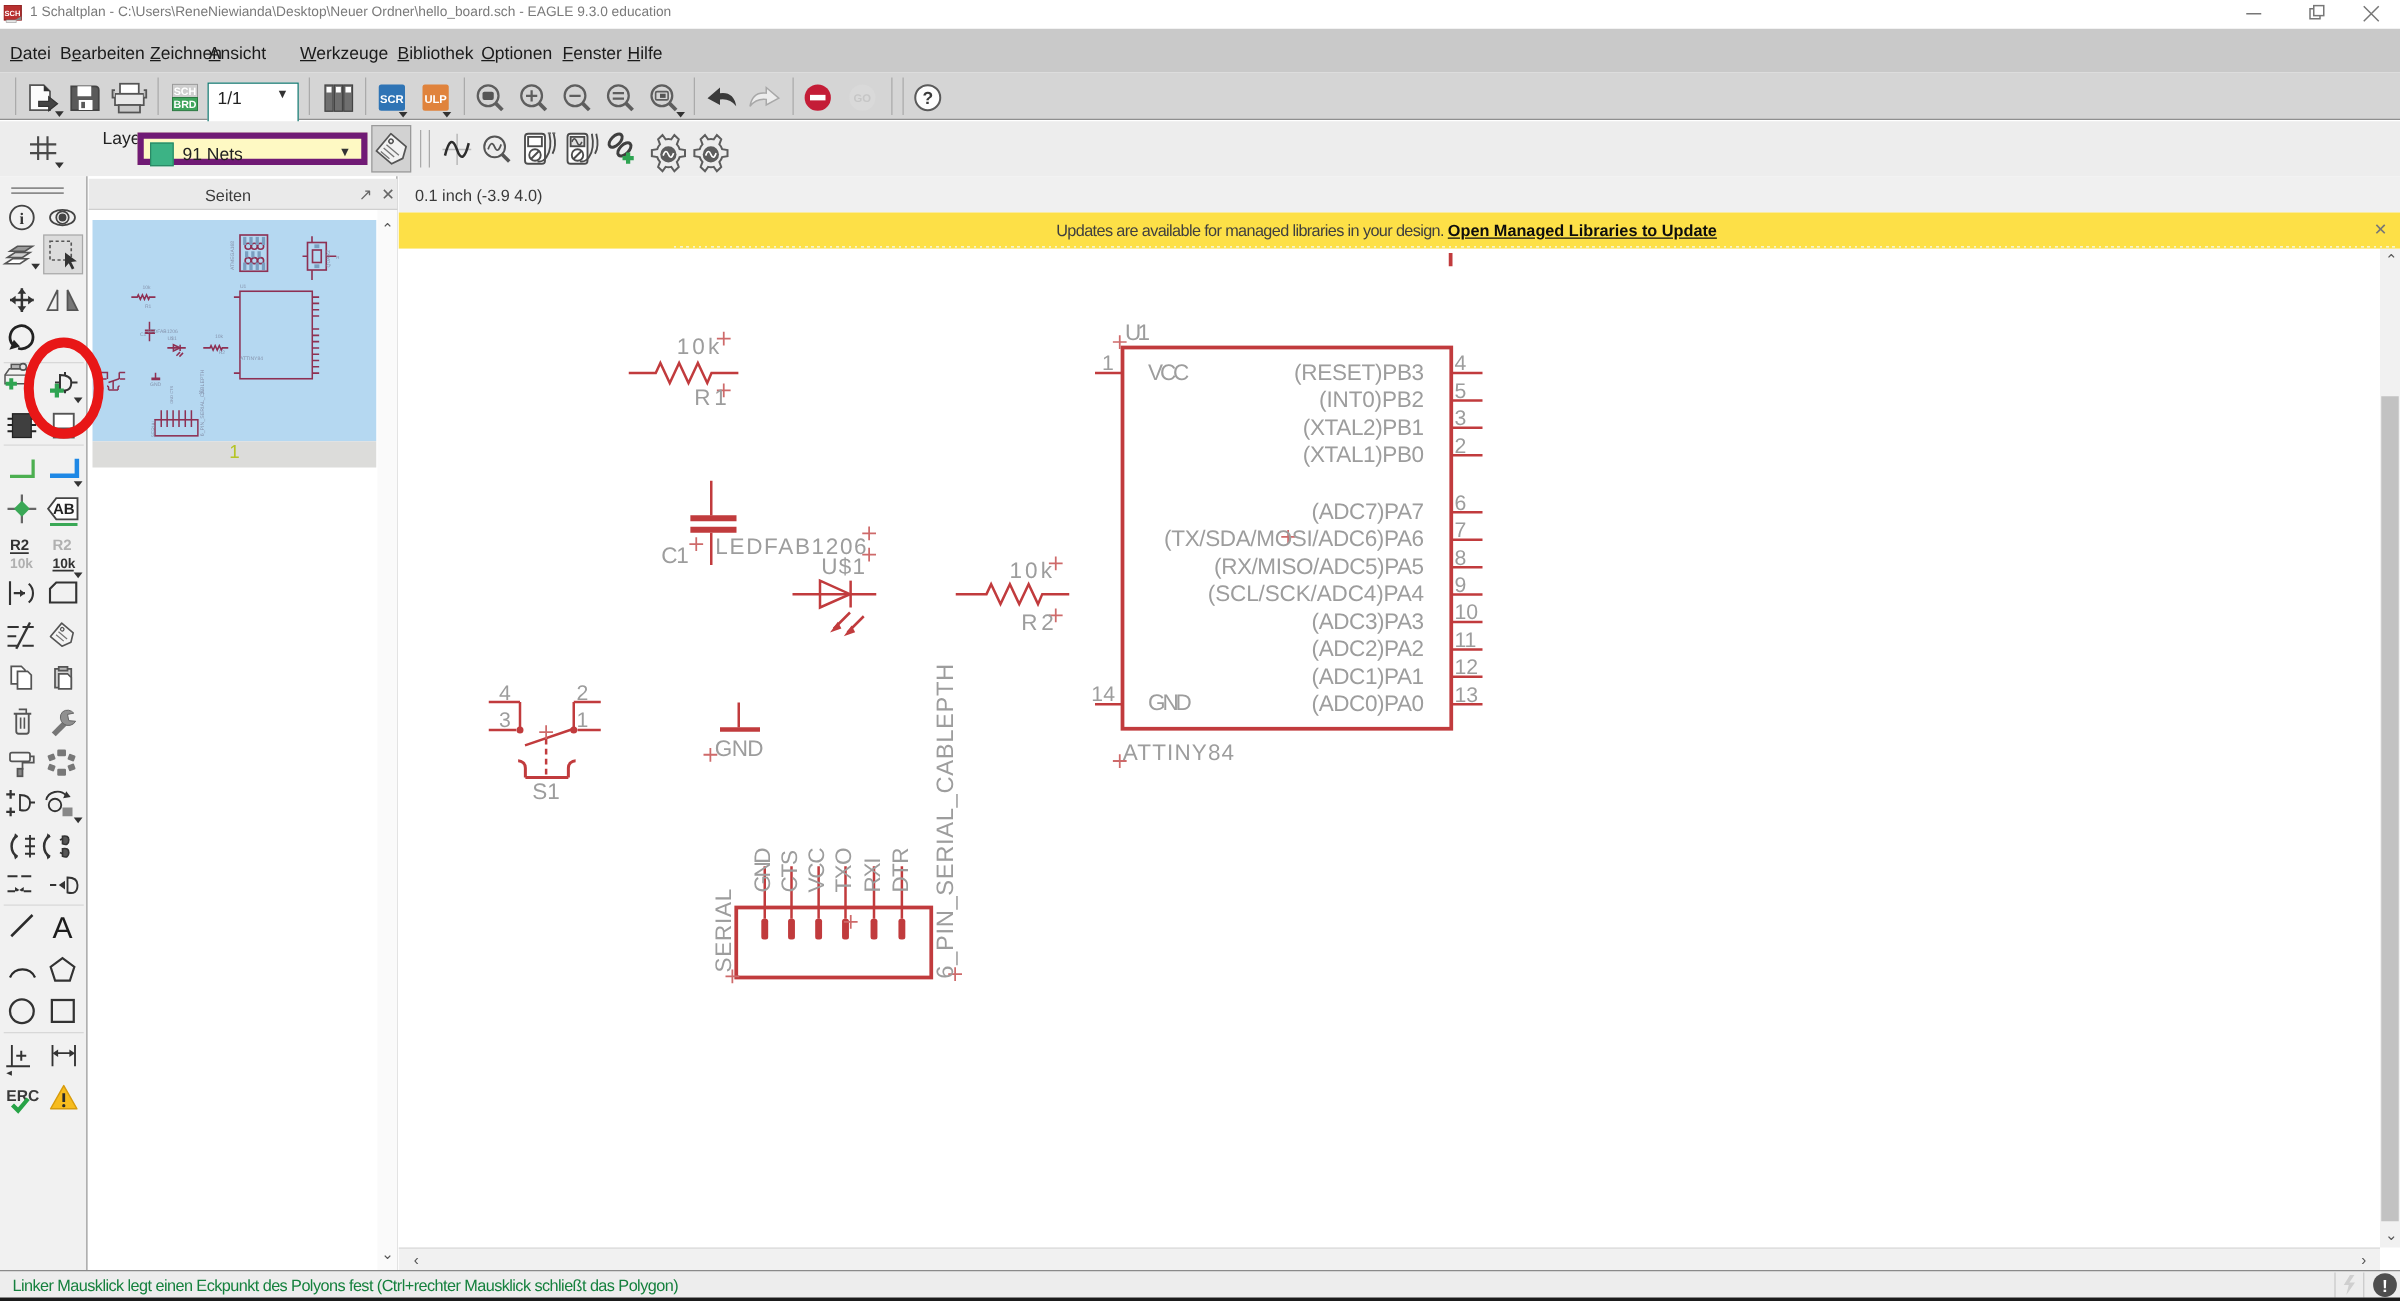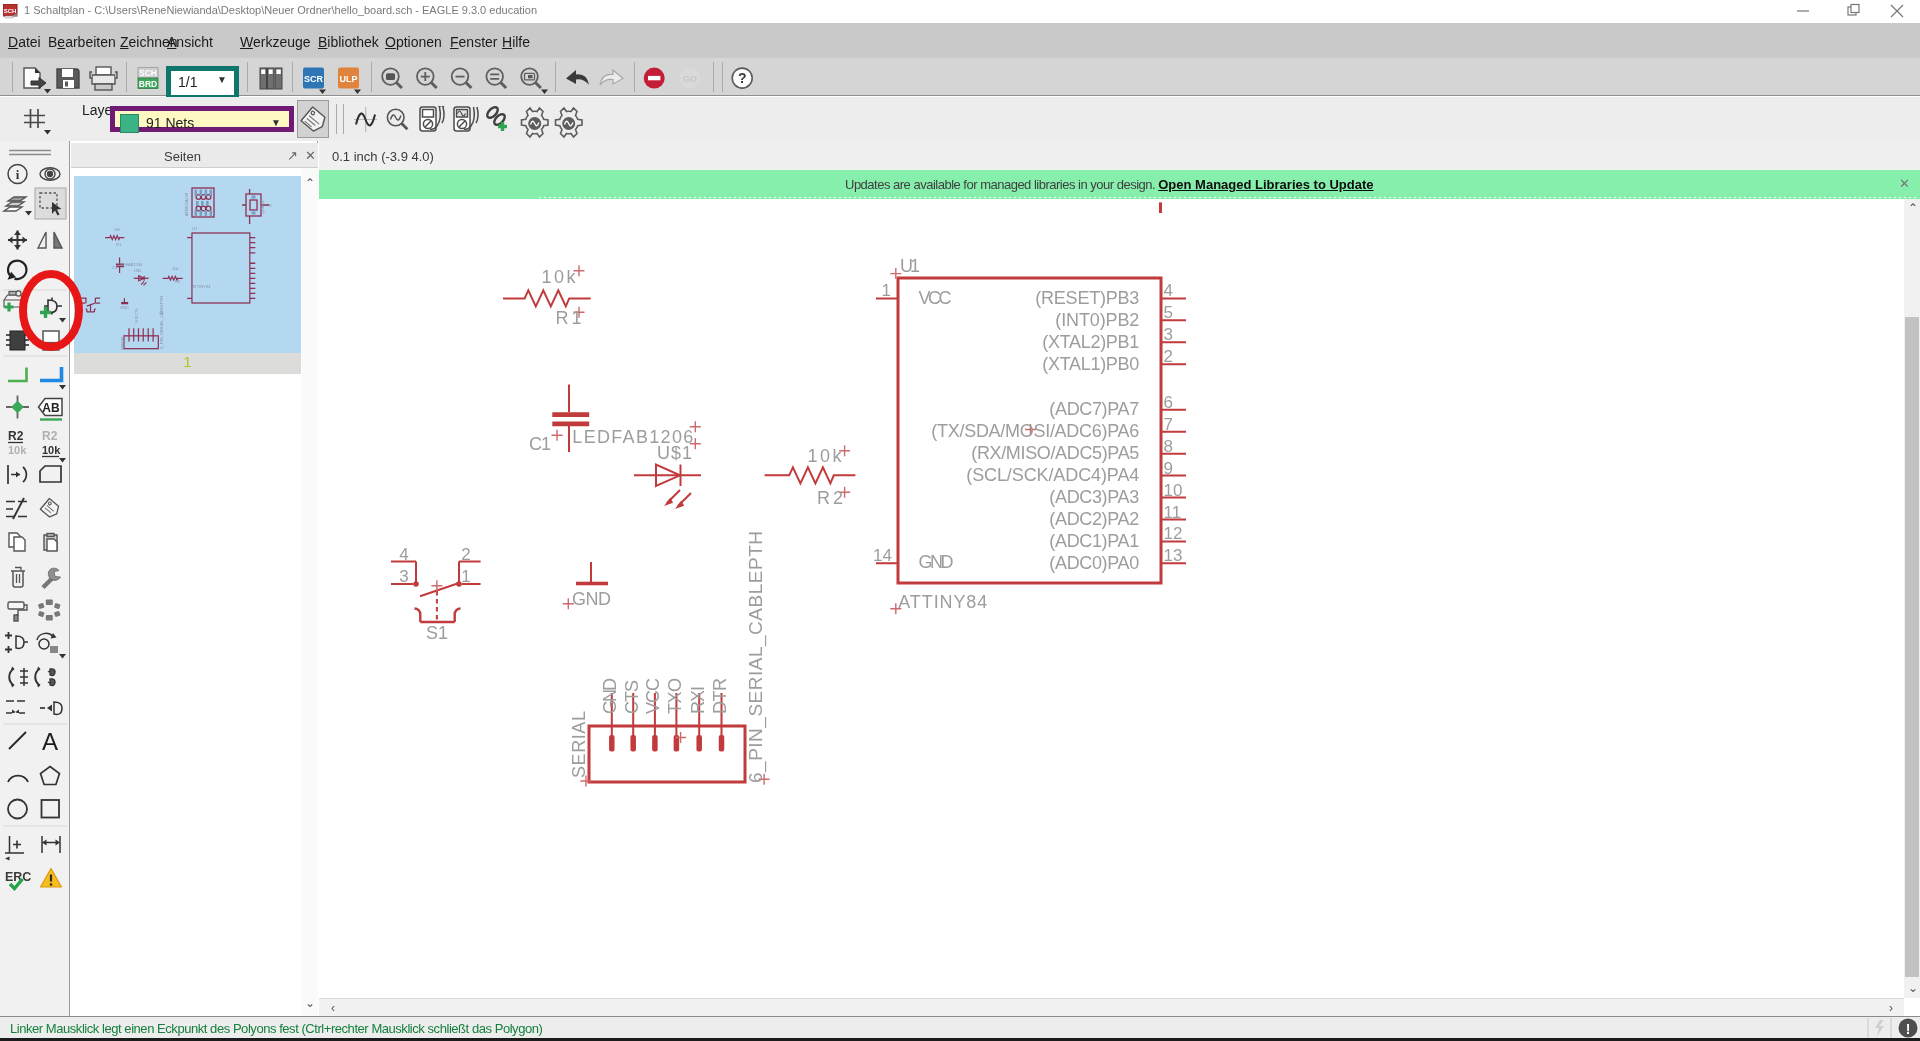--- a/index.html
+++ b/index.html
@@ -8,32 +8,32 @@
   .abs { position:absolute; }
   
   #titlebar { left:0; top:0; width:1920px; height:23px; background:#fff; }
   #titletext { left:24px; top:4px; font-size:11px; color:#7a7a7a; white-space:pre; }
   #menubar { left:0; top:23px; width:1920px; height:35px; background:#c9c9c9; }
   #menubar span { position:absolute; top:11px; font-size:14px; color:#1b1b1b; }
   #toolbar1 { left:0; top:58px; width:1920px; height:38px; background:#d5d5d5; border-bottom:1px solid #8f8f8f; }
   #toolbar2 { left:0; top:97px; width:1920px; height:44px; background:#ededed; }
   .vsep1 { position:absolute; top:4px; width:1px; height:30px; background:#aaa; }
   
-  #pagesel { left:166px; top:8px; width:73px; height:34px; background:#fff; border:5px solid #0f766e; font-size:14px; color:#222; }
+  #pagesel { left:166px; top:8px; width:73px; height:34px; background:#fff; border:1px solid #0f766e; font-size:14px; color:#222; }
   #layerbox { left:110px; top:9px; width:184px; height:26px; background:#fef9c3; border:5px solid #701a75;text-align:right; }
   #layerbox .sw { position:absolute; left:5px; top:3px; width:19px; height:19px; background:#3cb385; border:1px solid #2a8a66; }
   #layerlabel { left:66px; top:5px; font-size:14px; color:#222;margin-left:16px; }
   #tagbtn { left:297px; top:3px; width:32px; height:38px; background:#d2d2d2; border:1px solid #9a9a9a; }
   
   #coordrow { left:319px; top:141px; width:1601px; height:29px; background:#f0f0f0; }
   #coordtext { left:13px; top:8px; font-size:13px; color:#3a3a3a; position:absolute; }
   #cmdbox { position:absolute; left:136px; top:2px; width:1458px; height:25px; background:#cecece; border:1px solid #9a9a9a; }
   #cmdbox span { position:absolute; left:8px; top:4px; font-size:13px; color:#8a8a8a; }
   
-  #notif { left:319px; top:170px; width:1601px; height:29px; background:#86efac; font-size:13px; }
+  #notif { left:319px; top:170px; width:1601px; height:29px; background:#fde047; font-size:13px; }
   #notif .txt { position:absolute; top:7px; left:526px; color:#3f3f3f; letter-spacing:-0.5px; }
   #notif b { color:#0d0d0d; text-decoration:underline; letter-spacing:0; }
   #notif .x { position:absolute; right:10px; top:6px; color:#777; font-size:13px; }
   
   #canvas { left:319px; top:199px; width:1585px; height:799px; background:#fff; }
   
   #lefttools { left:0; top:141px; width:70px; height:875px; background:#f1f1f1; border-right:1px solid #9a9a9a; }
   
   #panel { left:71px; top:141px; width:247px; height:875px; background:#fff; border-right:1px solid #9b9b9b; }
   #panelhdr { position:absolute; left:0; top:2px; width:247px; height:25px; background:#eaeaea; border-bottom:1px solid #cfcfcf; }

